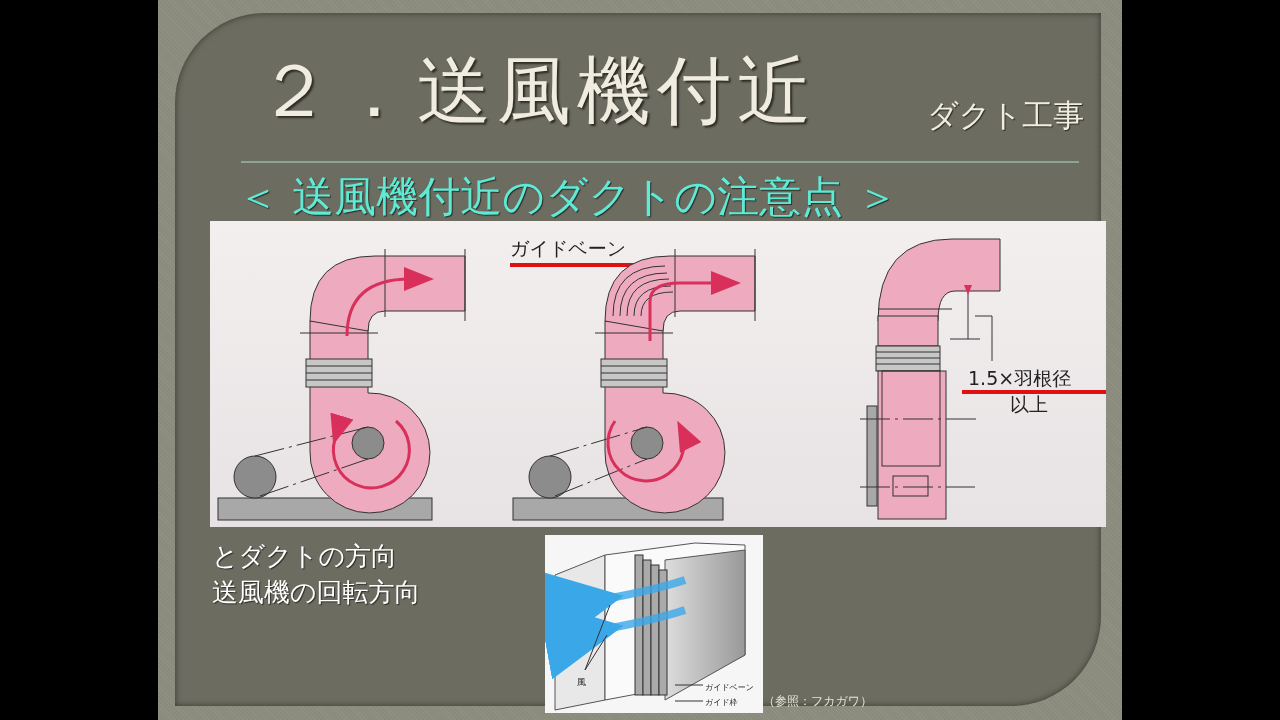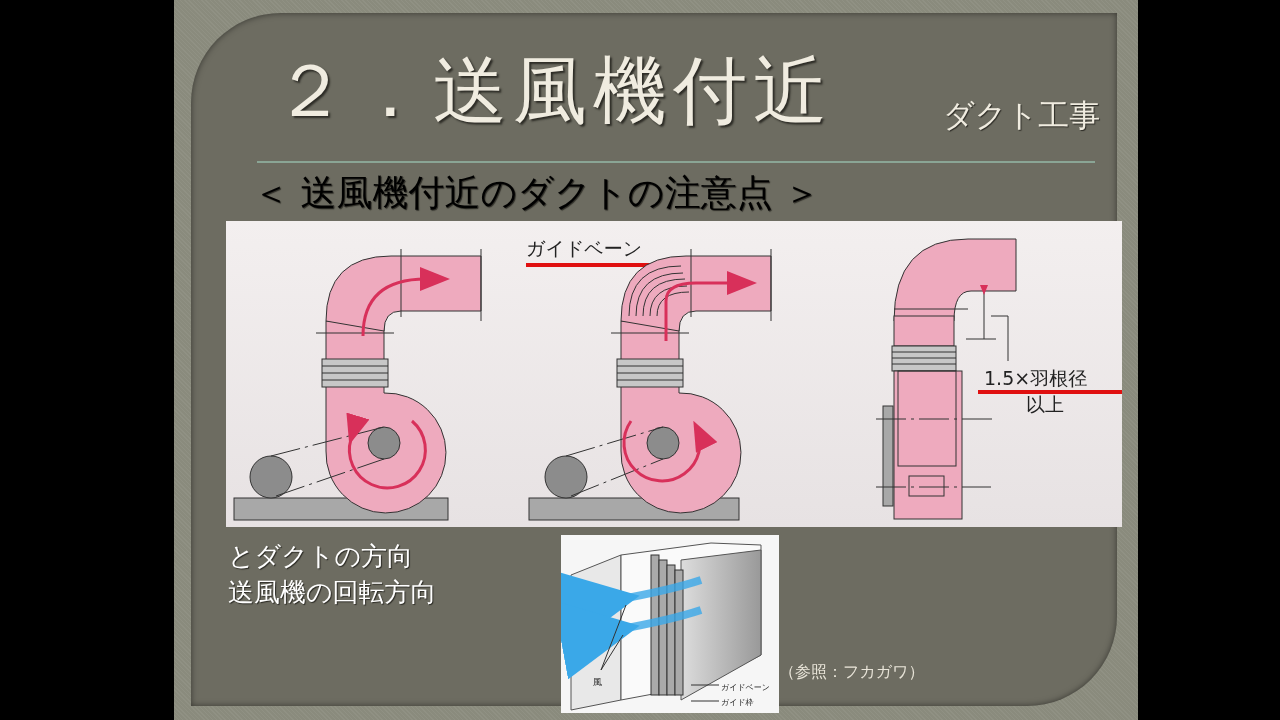--- a/index.html
+++ b/index.html
@@ -1,34 +1,34 @@
 <!DOCTYPE html>
 <html><head>
 <meta charset="utf-8">
 <style>
   html,body{margin:0;padding:0;}
   body{width:1280px;height:720px;background:#000;position:relative;overflow:hidden;
        font-family:"DejaVu Serif","Liberation Serif",serif;}
   .slide{position:absolute;left:158px;top:0;width:964px;height:720px;background:#8a8b7d;
-         background-image:repeating-linear-gradient(45deg,rgba(255,255,255,0.05) 0 1px,transparent 1px 3px);margin-left:16px;}
+         background-image:repeating-linear-gradient(45deg,rgba(255,255,255,0.05) 0 1px,transparent 1px 3px);}
   .panel{position:absolute;left:17px;top:13px;width:926px;height:693px;background:#6d6c61;
          border-radius:90px 0 90px 0;box-shadow:inset 0 0 6px rgba(0,0,0,0.5);}
   .title{position:absolute;left:82px;top:40px;font-size:74px;color:#f0ece0;letter-spacing:6px;
          text-shadow:2px 2px 2px #2d2c26;font-family:"DejaVu Serif",serif;line-height:1;}
   .subject{position:absolute;left:752px;top:82px;font-size:31px;color:#f0ece0;text-shadow:1px 1px 1px #2d2c26;text-align:center;}
   .rule{position:absolute;left:66px;top:148px;width:838px;height:2px;background:#8aa595;}
-  .subtitle{position:absolute;left:62px;top:156px;font-size:36px;color:#000000;text-shadow:1px 1px 1px #2d2c26;
+  .subtitle{position:absolute;left:62px;top:156px;font-size:42px;color:#5eead4;text-shadow:1px 1px 1px #2d2c26;
             font-family:"DejaVu Sans",sans-serif;text-align:center;}
   .figure-main{position:absolute;left:35px;top:208px;width:896px;height:306px;background:#eeeaeb;
                background-image:linear-gradient(180deg,#f3efef,#e7e2e3);}
   .figure-main svg{position:absolute;left:0;top:0;}
   .caption{position:absolute;left:37px;top:525px;font-size:26px;color:#fff;line-height:36px;
            text-shadow:1px 1px 1px #2d2c26;}
   .figure-photo{position:absolute;left:370px;top:522px;width:218px;height:178px;background:#f4f4f4;}
-  .ref{position:absolute;left:588px;top:649px;font-size:16px;color:#e8e4d8;}
+  .ref{position:absolute;left:588px;top:680px;font-size:12px;color:#e8e4d8;}
 </style>
 </head>
 <body>
 
 <div class="slide">
   <div class="panel">
     <div class="title">２．送風機付近</div>
     <div class="subject">ダクト工事</div>
     <div class="rule"></div>
     <div class="subtitle">＜ 送風機付近のダクトの注意点 ＞</div>

